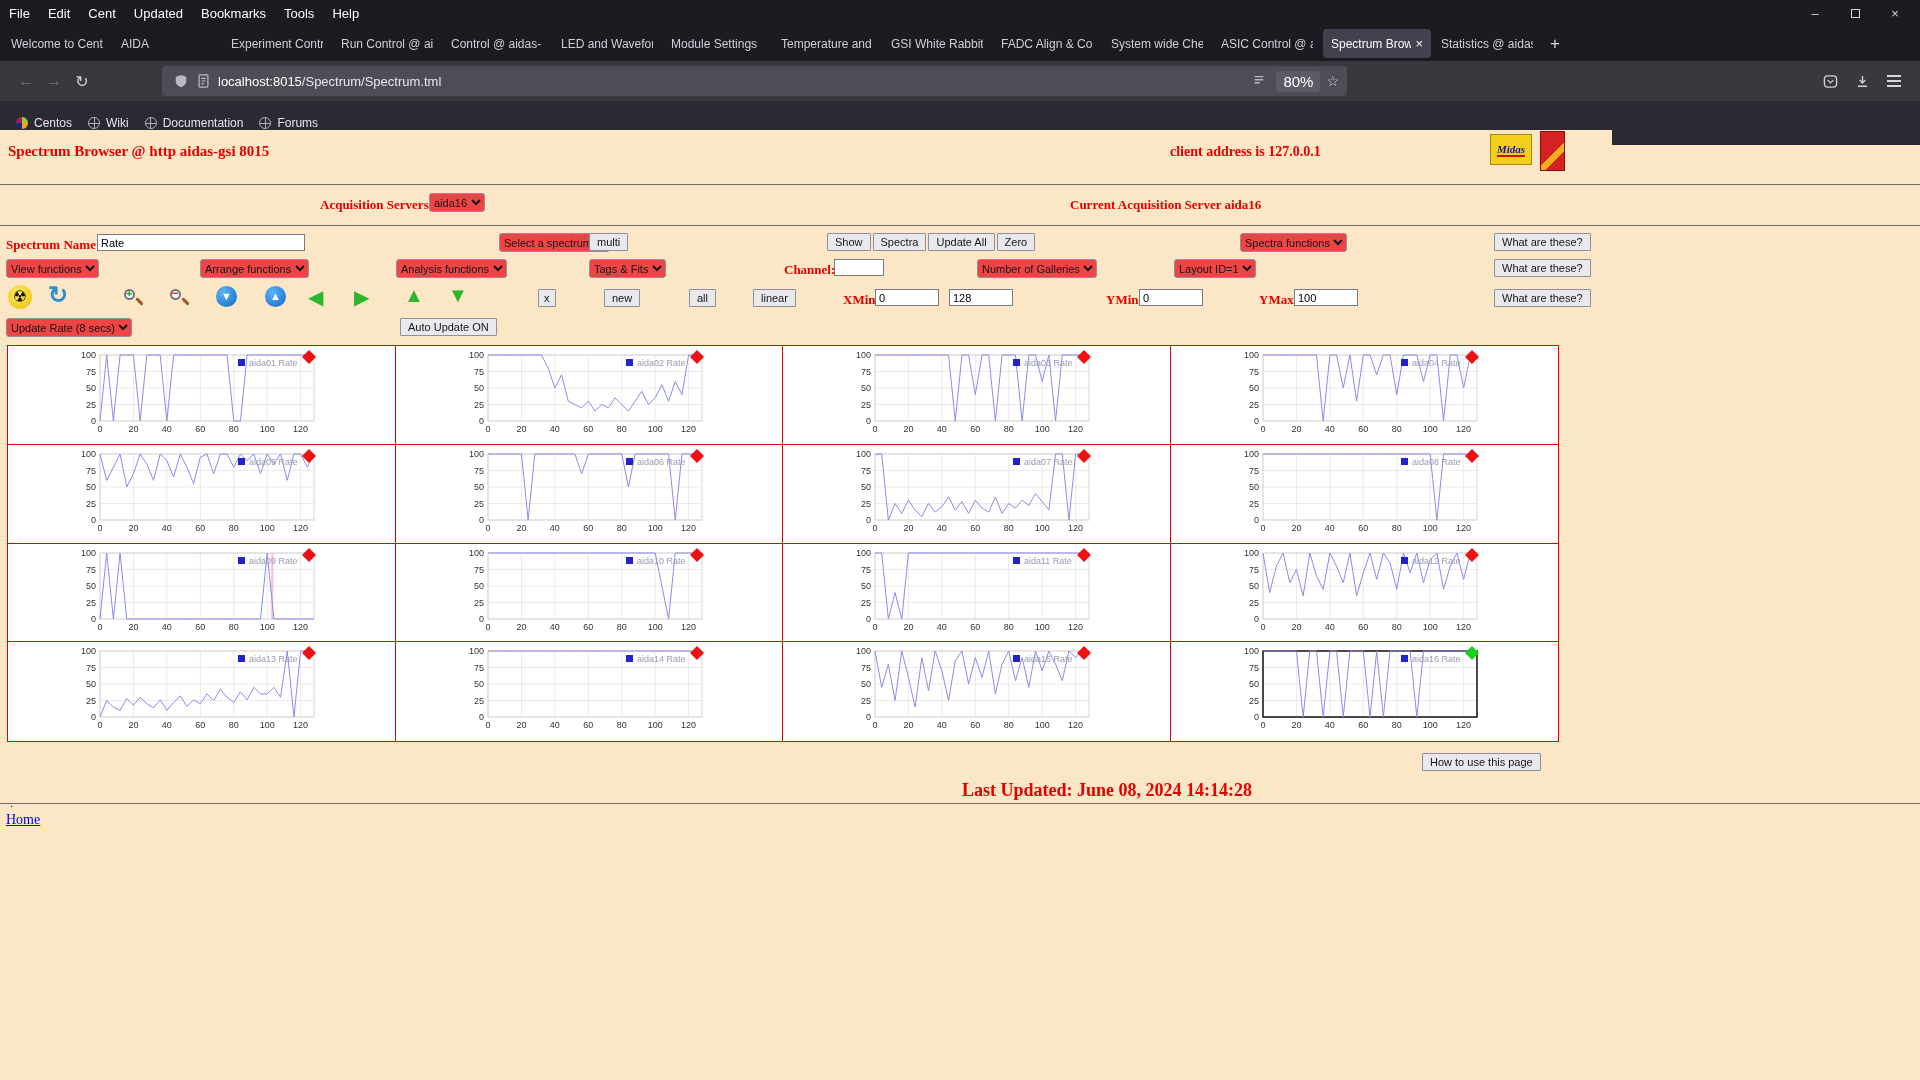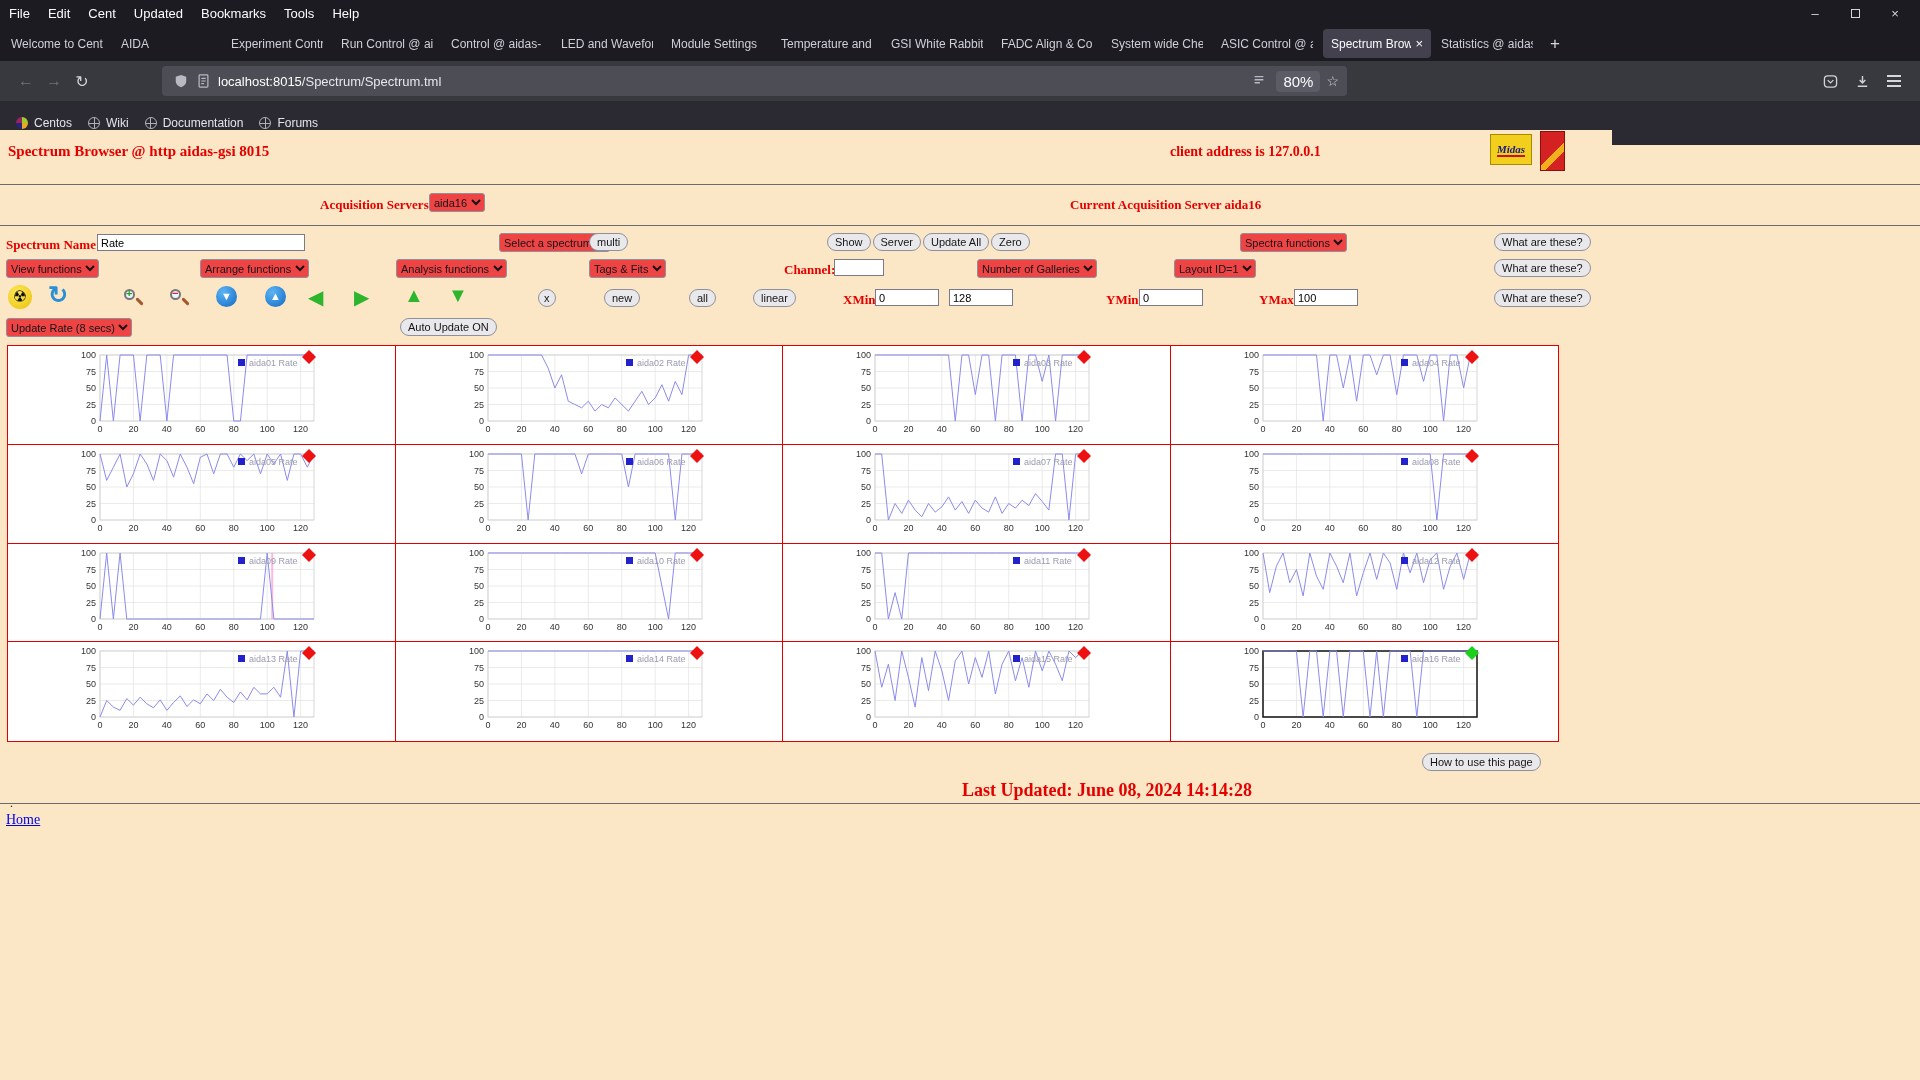--- a/index.html
+++ b/index.html
@@ -52,21 +52,21 @@
 
   .pg-title { left:8px; top:13px; font-size:15px; }
   .client-address { left:1170px; top:14px; font-size:14px; }
   .logo-midas { position:absolute; left:1490px; top:4px; width:42px; height:31px; background:#f2cf1d; border:1px solid #a88a00; color:#1a1a8c; font:italic bold 11px "Liberation Serif",serif; display:flex; align-items:center; justify-content:center; }
   .logo-midas span { border-bottom:2px solid #cc1111; }
   .logo-fair { position:absolute; left:1540px; top:1px; width:25px; height:40px; background:linear-gradient(135deg,#d42222 55%, #f2b01d 55% 70%, #d42222 70%); border:1px solid #8a0f0f; }
 
   .acq-label { left:320px; top:67px; }
   .acq-current { left:1070px; top:67px; }
 
-  .btn { font:11px "Liberation Sans",sans-serif; color:#15141a; background:#e9e9eb; border:1px solid #8f8f9d; border-radius:9px; padding:2px 7px; white-space:nowrap; }
+  .btn { font:11px "Liberation Sans",sans-serif; color:#15141a; background:#e9e9eb; border:1px solid #8f8f9d; border-radius:1px; padding:2px 7px; white-space:nowrap; }
   .sel { font:11px "Liberation Sans",sans-serif; color:#15141a; background:#ef4444; border:1px solid #8f8f9d; border-radius:3px; height:19px; }
   .inp { font:11px "Liberation Sans",sans-serif; border:1px solid #7a7a88; background:#fff; padding:1px 3px; height:17px; }
   .abs { position:absolute; }
 
   .acq-select { left:429px; top:63px; }
   .lbl-spectrum-name { left:6px; top:107px; }
   .inp-spectrum-name { left:97px; top:104px; width:208px; }
   .sel-spectrum { left:499px; top:103px; }
   .btn-multi { left:589px; top:103px; }
   .grp-showupdate { position:absolute; left:827px; top:103px; display:flex; gap:2px; }
@@ -269,21 +269,21 @@
   <select class="sel abs acq-select"><option>aida16</option></select>
   <span class="rlabel acq-current">Current Acquisition Server aida16</span>
   <div class="hr hr2"></div>
 
   <span class="rlabel lbl-spectrum-name">Spectrum Name:</span>
   <input class="inp abs inp-spectrum-name" value="Rate" style="">
   <select class="sel abs sel-spectrum"><option>Select a spectrum</option></select>
   <button class="btn abs btn-multi">multi</button>
   <div class="grp-showupdate">
     <button class="btn">Show</button>
-    <button class="btn">Server</button>
+    <button class="btn">Spectra</button>
     <button class="btn">Update All</button>
     <button class="btn">Zero</button>
   </div>
   <select class="sel abs sel-spectra-fn"><option>Spectra functions</option></select>
   <button class="btn abs btn-what1">What are these?</button>
 
   <select class="sel abs sel-view"><option>View functions</option></select>
   <select class="sel abs sel-arrange"><option>Arrange functions</option></select>
   <select class="sel abs sel-analysis"><option>Analysis functions</option></select>
   <select class="sel abs sel-tags"><option>Tags &amp; Fits</option></select>

